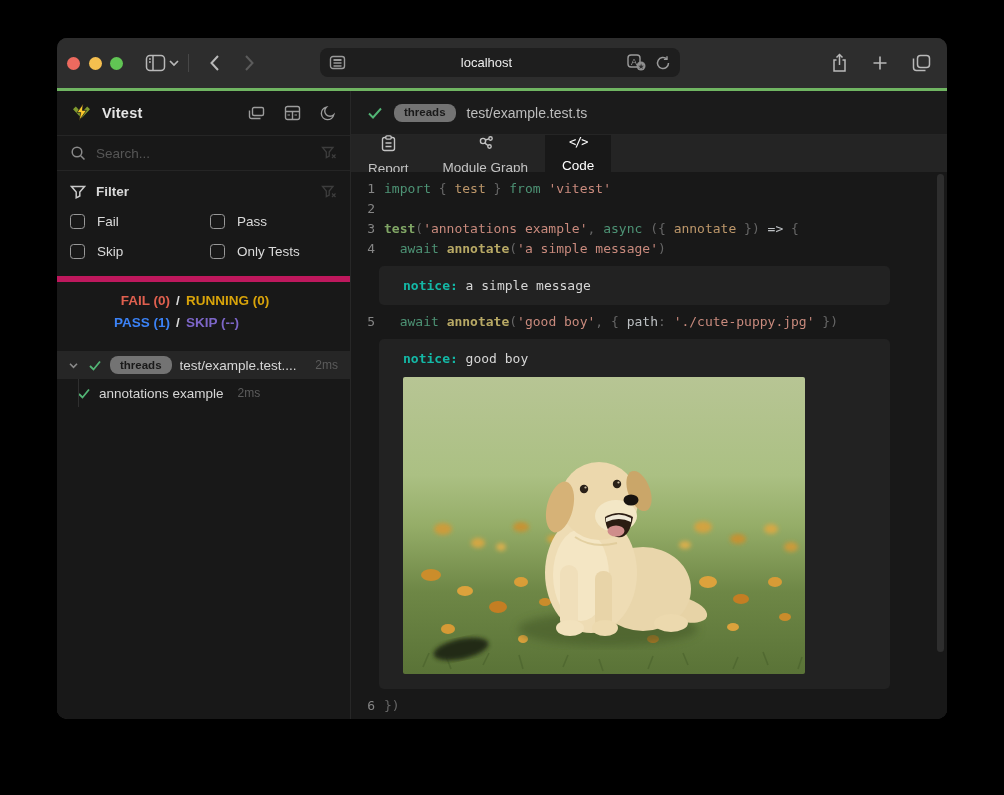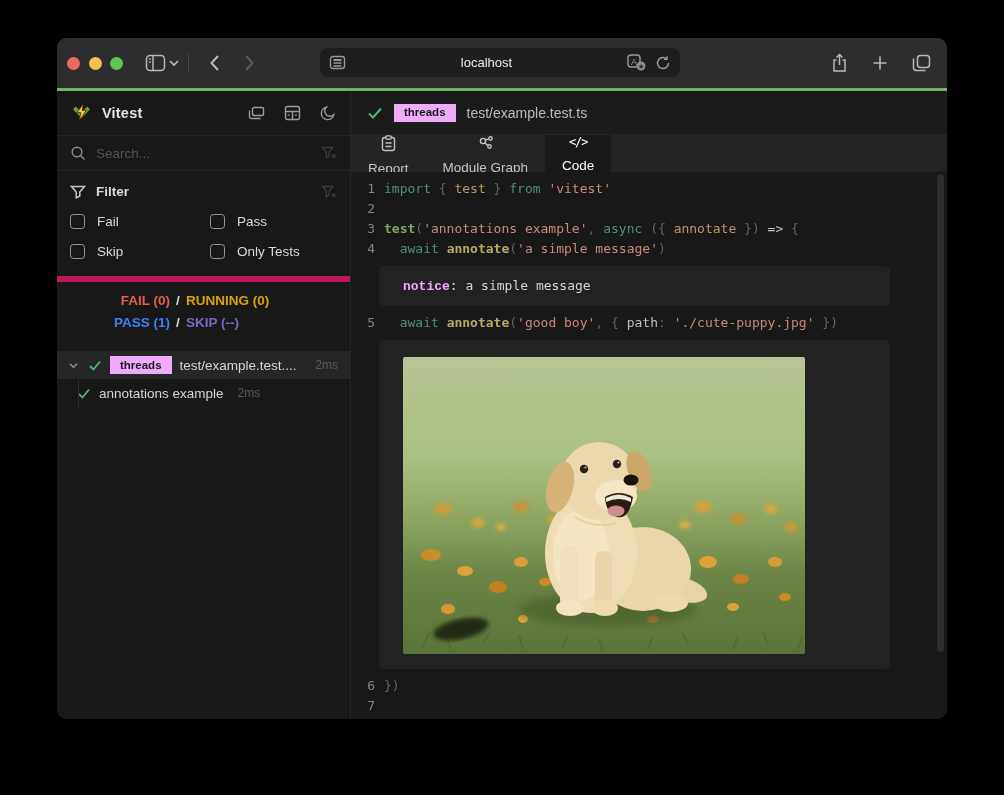--- a/index.html
+++ b/index.html
@@ -46,21 +46,21 @@
   .cb .cb-label { font-size:13.5px; color:#dadada; }
   .s-status { padding:10px 0 12px; display:grid; grid-template-columns:113px 16px 1fr; row-gap:5px;
               font-size:13.5px; font-weight:700; line-height:17px; }
   .st-l { text-align:right; } .st-sep { text-align:center; color:#d8d8d8; } .st-r { text-align:left; }
   .c-fail { color:#e0604f; } .c-run { color:#d9a40a; } .c-pass { color:#3b82f6; } .c-skip { color:#7d66c8; }
   .tree { padding-top:8px; }
   .tree-row { height:28px; display:flex; align-items:center; gap:8px; padding:0 12px 0 10px; cursor:pointer; position:relative; }
   .tree-row.selected { background:#262626; }
   .tree-name { font-size:13.5px; color:#d6d6d6; white-space:nowrap; overflow:hidden; }
   .tree-time { margin-left:auto; font-size:12px; color:#5c5c5c; flex:none; }
-  .pill { background:#f0abfc; color:#191919; font-size:11.5px; font-weight:700; padding:2.5px 10px; border-radius:0; line-height:13px; flex:none; }
+  .pill { background:#737373; color:#191919; font-size:11.5px; font-weight:700; padding:2.5px 10px; border-radius:8px; line-height:13px; flex:none; }
   .indent-guide { position:absolute; left:21px; top:0; bottom:0; width:1px; background:#2f2f2f; }
   .tree-row.child { padding-left:20px; }
 
   
   .m-header { height:44px; flex:none; display:flex; align-items:center; gap:11px; padding:0 16px; background:#1b1b1b; border-bottom:1px solid #252525; }
   .m-filename { font-size:14px; color:#bdbdbd; }
   .m-tabs { height:37px; flex:none; display:flex; background:#242424; }
   .tab { display:flex; align-items:center; gap:9px; padding:0 17px; font-size:13.5px; color:#c3c3c3; background:none; border:none; cursor:pointer; font-family:inherit;flex-direction:column; }
   .tab.active { background:#181818; color:#ffffff; }
   .tab.disabled { color:#565656; cursor:default; }
@@ -69,21 +69,21 @@
   
   .m-code { flex:1; position:relative; overflow:hidden; padding-top:7px; background:#181818;
             font-family:"DejaVu Sans Mono", monospace; font-size:13px; }
   .code-line { display:flex; height:20px; line-height:20px; }
   .ln { width:24px; flex:none; text-align:right; color:#858585; user-select:none; }
   .lc { padding-left:9px; white-space:pre; color:#dbd7ca; }
   .tok-kw { color:#4d9375; } .tok-fn { color:#80a665; font-weight:700; } .tok-fn2 { color:#b8a965; font-weight:700; }
   .tok-str { color:#c98a7d; } .tok-pun { color:#666666; } .tok-var { color:#bd976a; } .tok-pln { color:#bdc0c3; }
   .annotation { margin:7px 57px 7px 28px; background:#222222; border-radius:5px; padding:9px 24px 9px 24px;
                 font-size:13px; line-height:21px; color:#d6d6d6; }
-  .a-label { font-weight:700; color:#f0abfc;font-family:Liberation Mono, monospace; }
+  .a-label { font-weight:700; color:#14b8a6; }
   .annotation-img { margin-top:8px; margin-bottom:6px; width:402px; height:297px; border-radius:2px; overflow:hidden; }
   .annotation-img svg { display:block; width:402px; height:297px; }
   .scrollbar-track { position:absolute; top:0; right:0; width:12px; height:100%; }
   .scrollbar-thumb { position:absolute; top:2px; right:3px; width:7px; height:478px; background:#2e2e2e; border-radius:4px; }
   svg { display:block; }
 </style>
 </head>
 <body>
 
 <div class="stage">
@@ -374,20 +374,21 @@
                 <span class="lc"><span class="tok-pln">  </span><span class="tok-kw">await</span><span class="tok-pln"> </span><span class="tok-fn2">annotate</span><span class="tok-pun">(</span><span class="tok-str">'a simple message'</span><span class="tok-pun">)</span></span>
               </div>
               <div class="annotation">
                 <div><span class="a-label">notice:</span><span> a simple message</span></div>
               </div>
               <div class="code-line">
                 <span class="ln">5</span>
                 <span class="lc"><span class="tok-pln">  </span><span class="tok-kw">await</span><span class="tok-pln"> </span><span class="tok-fn2">annotate</span><span class="tok-pun">(</span><span class="tok-str">'good boy'</span><span class="tok-pun">, { </span><span class="tok-pln">path</span><span class="tok-pun">: </span><span class="tok-str">'./cute-puppy.jpg'</span><span class="tok-pun"> })</span></span>
               </div>
               <div class="annotation">
+                <div><span class="a-label">notice:</span><span> good boy</span></div>
                 <div class="annotation-img">
   <svg viewBox="0 0 402 297" preserveAspectRatio="none">
     <defs>
       <linearGradient id="bgGrad" x1="0" y1="0" x2="0" y2="1">
         <stop offset="0" stop-color="#b7c594"></stop>
                         <stop offset="0.33" stop-color="#abc083"></stop>
         <stop offset="0.5" stop-color="#95ad68"></stop>
                         <stop offset="0.72" stop-color="#6e8746"></stop>
         <stop offset="1" stop-color="#5a7337"></stop>
       </linearGradient>

